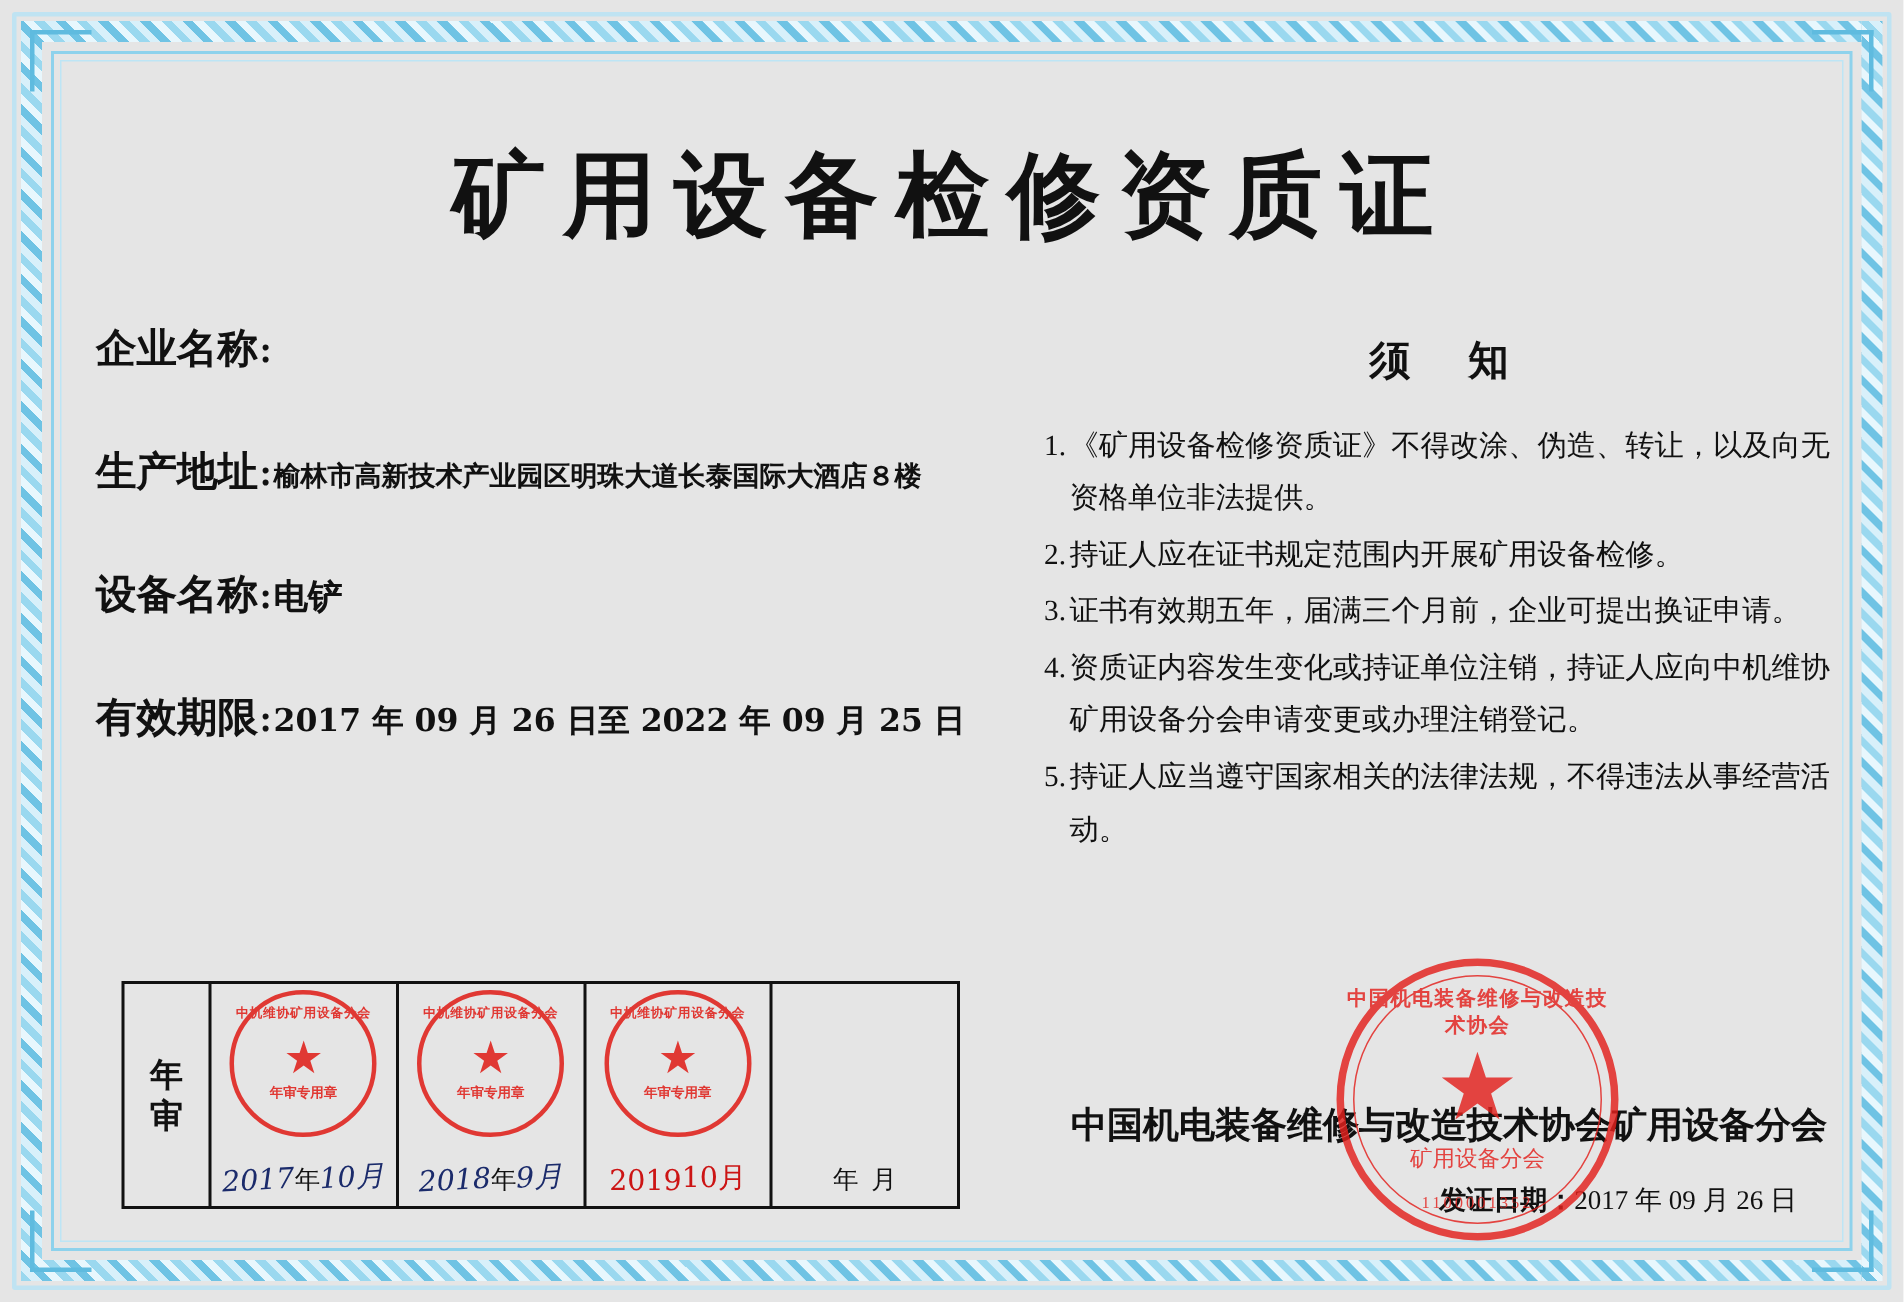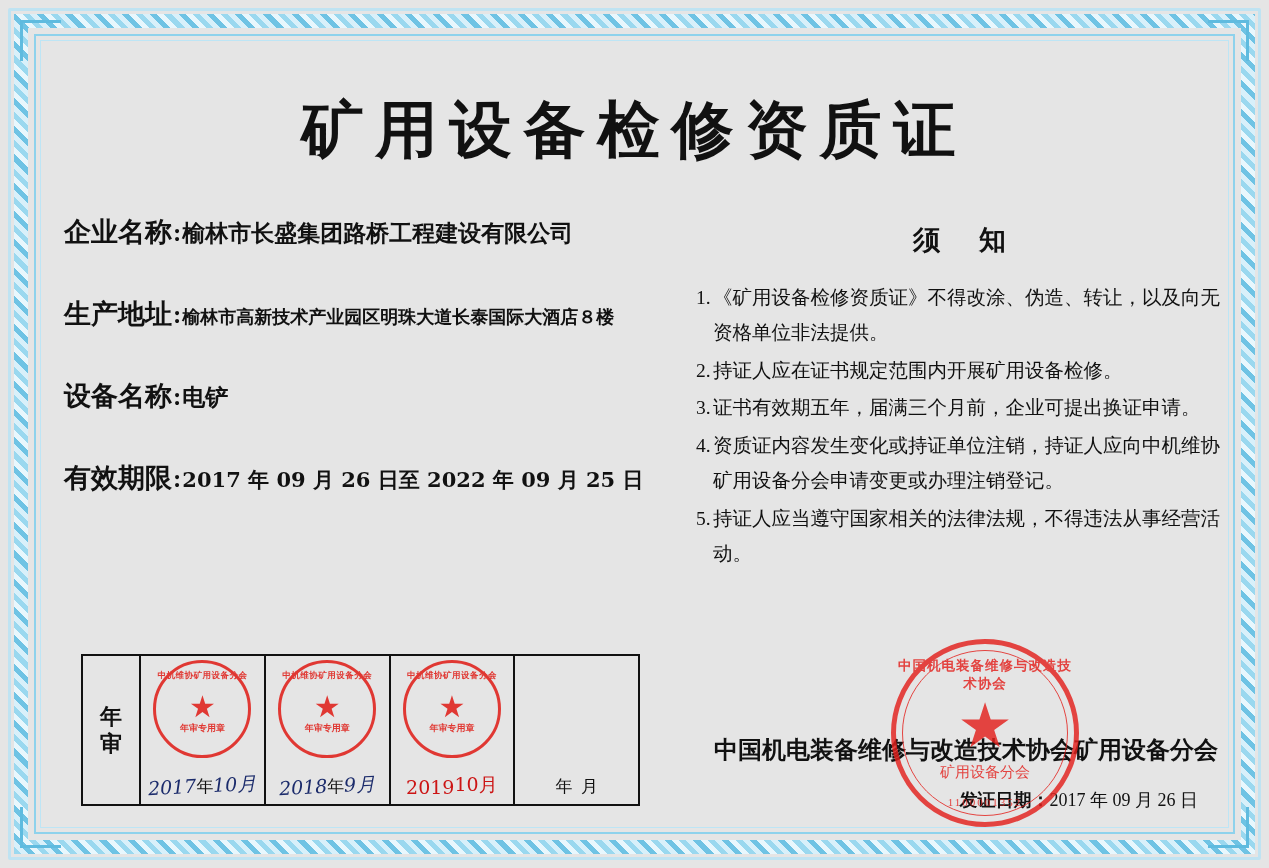--- a/index.html
+++ b/index.html
@@ -332,21 +332,20 @@
 
   <div class="content">
 
     <div class="title">矿用设备检修资质证</div>
 
     <div class="left-col">
 
       <div class="field">
         <span class="field-label">企业名称</span>
         <span class="field-colon">:</span>
-        <span class="field-value">榆林市长盛集团路桥工程建设有限公司</span>
       </div>
 
       <div class="field address">
         <span class="field-label">生产地址</span>
         <span class="field-colon">:</span>
         <span class="field-value">榆林市高新技术产业园区明珠大道长泰国际大酒店８楼</span>
       </div>
 
       <div class="field">
         <span class="field-label">设备名称</span>

